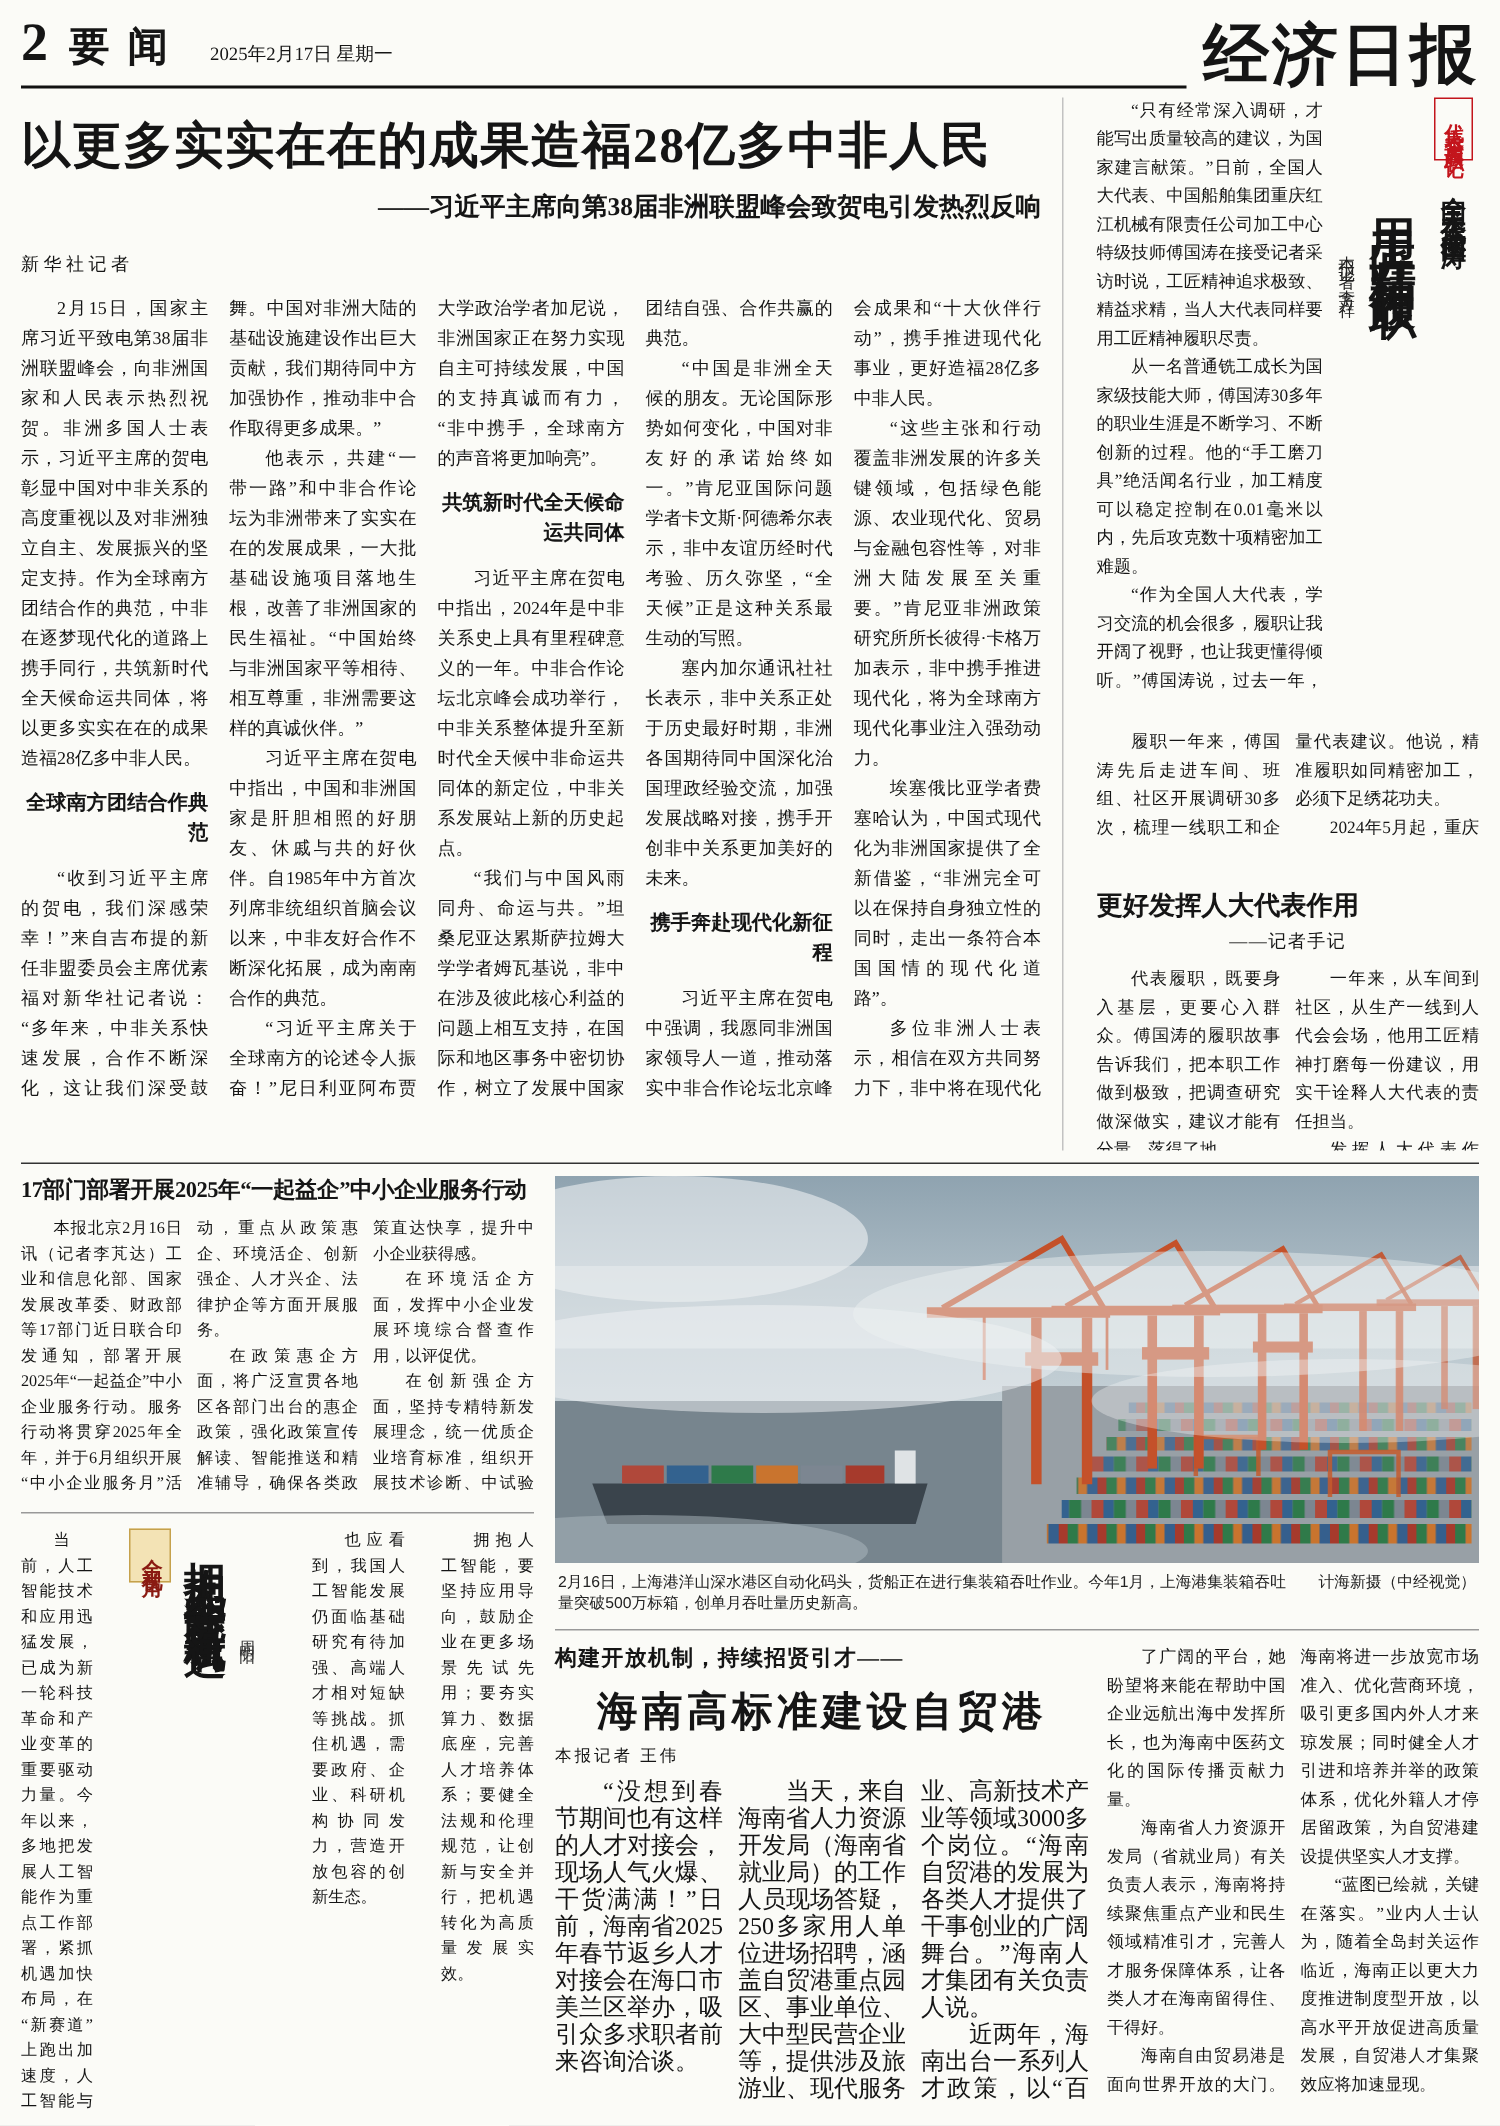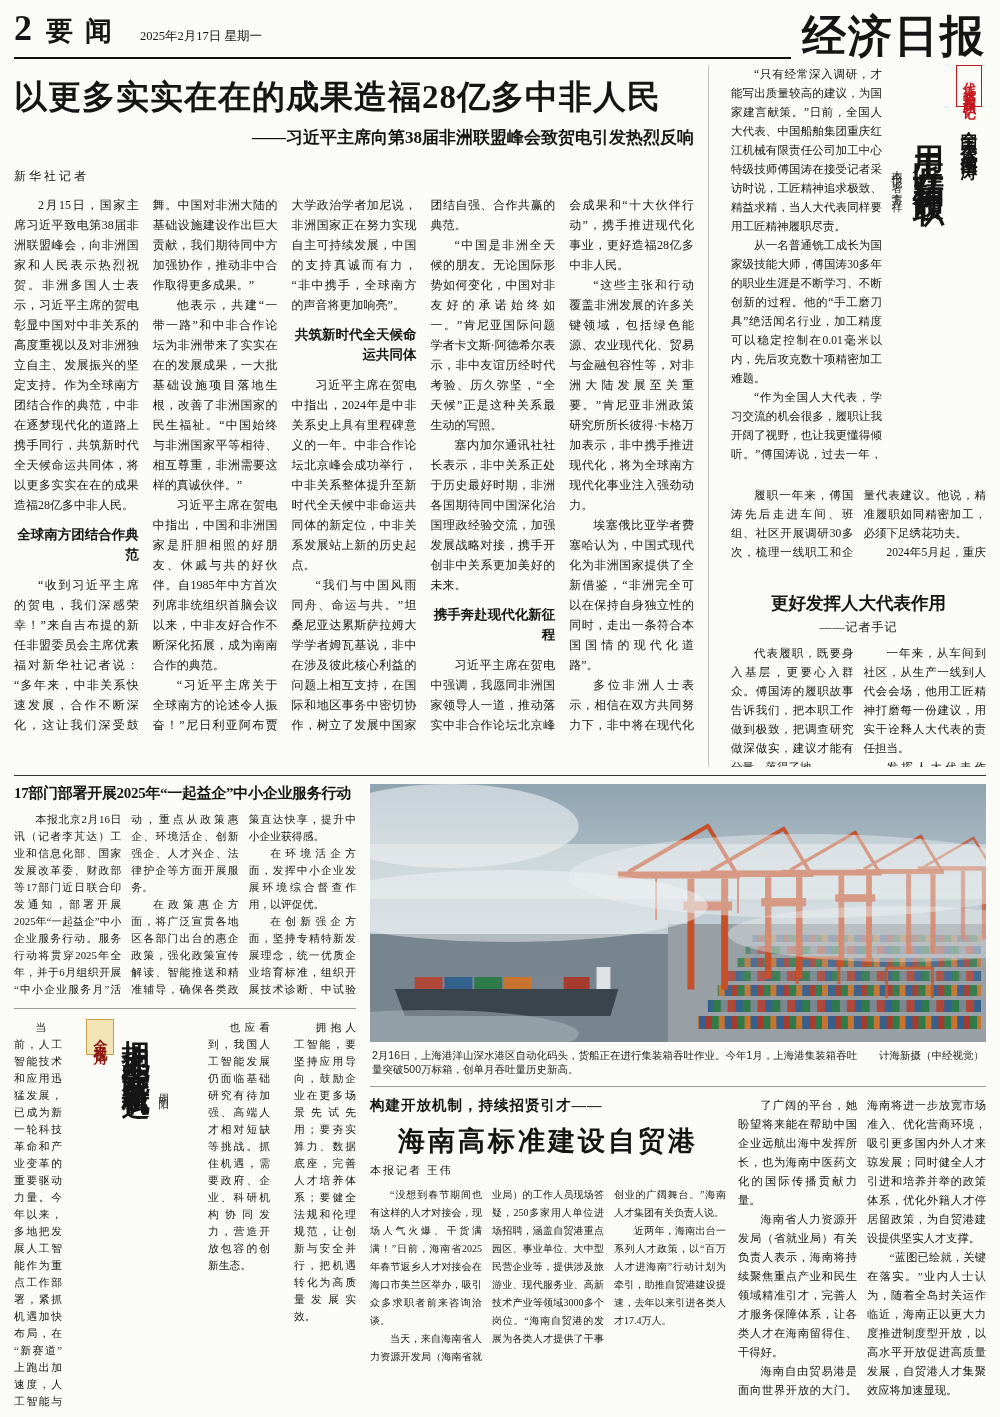--- a/index.html
+++ b/index.html
@@ -29,21 +29,21 @@
   .deputy{width:278px;border-left:1px solid #c2c2c2;padding-left:22px;display:flex;flex-direction:column}
   .v{writing-mode:vertical-rl}
   .deputy-top{display:flex;gap:7px;height:402px}
   .deputy-text{flex:1;min-width:0;font-size:11.5px;line-height:19px;height:399px;overflow:hidden}
   .deputy-byline{font-size:11px;margin-top:96px;letter-spacing:4px;color:#222}
   .deputy-title{font-size:31px;font-weight:900;margin-top:56px;letter-spacing:9px;line-height:1.1}
   .deputy-right{display:flex;flex-direction:column;align-items:center;width:34px;flex:none}
   .deputy-badge{color:#c3151c;font-size:13px;font-weight:bold;letter-spacing:4px;border:1.5px solid #c3151c;padding:6px 3px}
   .deputy-kicker{font-size:17px;font-weight:bold;margin-top:10px;letter-spacing:4px}
   .deputy-mid{height:95px;overflow:hidden;column-count:2;column-gap:10px;font-size:11.5px;line-height:19px;margin-top:22px}
-  .deputy-subhead{font-size:17.5px;font-weight:900;text-align:center;margin-top:28px}
+  .deputy-subhead{font-size:17.5px;font-weight:900;margin-top:28px}
   .deputy-note{font-size:12px;text-align:center;margin:4px 0 8px;letter-spacing:1px}
   .deputy-notes{height:152px;overflow:hidden;column-count:2;column-gap:10px;font-size:11.5px;line-height:19px}
 
   .hr-main{border-top:1.5px solid #333;margin:8px 0}
 
   
   .lower{display:flex;gap:14px;height:618px}
   .lower-left{width:342px;flex:none;display:flex;flex-direction:column}
   .sme{border-bottom:1px solid #999;padding-bottom:10px;margin-bottom:10px}
   .sme-headline{font-size:15px;font-weight:700;margin:0 0 8px;white-space:nowrap;letter-spacing:-.3px}
@@ -61,21 +61,21 @@
   .lower-right{flex:1;min-width:0;display:flex;flex-direction:column}
   .photo{margin:0}
   .photo svg{display:block;width:100%;height:258px}
   .photo-caption{display:flex;justify-content:space-between;gap:14px;font-size:10.5px;line-height:14px;padding:6px 2px 0;font-family:"Liberation Sans","DejaVu Sans",sans-serif;color:#222}
   .photo-credit{white-space:nowrap}
   .hainan-row{display:flex;gap:12px;margin-top:10px;border-top:1px solid #999;padding-top:9px;flex:1}
   .hainan-main{width:356px;flex:none}
   .hn-kicker{font-size:14.5px;font-weight:bold;letter-spacing:1px}
   .hn-headline{font-size:27px;font-weight:900;text-align:center;margin:8px 0 4px;letter-spacing:3px}
   .hn-byline{font-size:11px;text-align:left;margin-bottom:8px;letter-spacing:2px}
-  .hn-body{height:216px;overflow:hidden;column-count:3;column-gap:10px;font-size:10px;line-height:18px}
+  .hn-body{height:216px;overflow:hidden;column-count:3;column-gap:10px;font-size:16px;line-height:18px}
   .hainan-cont{flex:1;min-width:0;height:323px;overflow:hidden;column-count:2;column-gap:10px;font-size:11.3px;line-height:19px}
 </style>
 </head>
 <body>
 
 <div class="page">
 
   <header class="masthead">
     <div class="mast-left">
       <span class="page-num">2</span>

